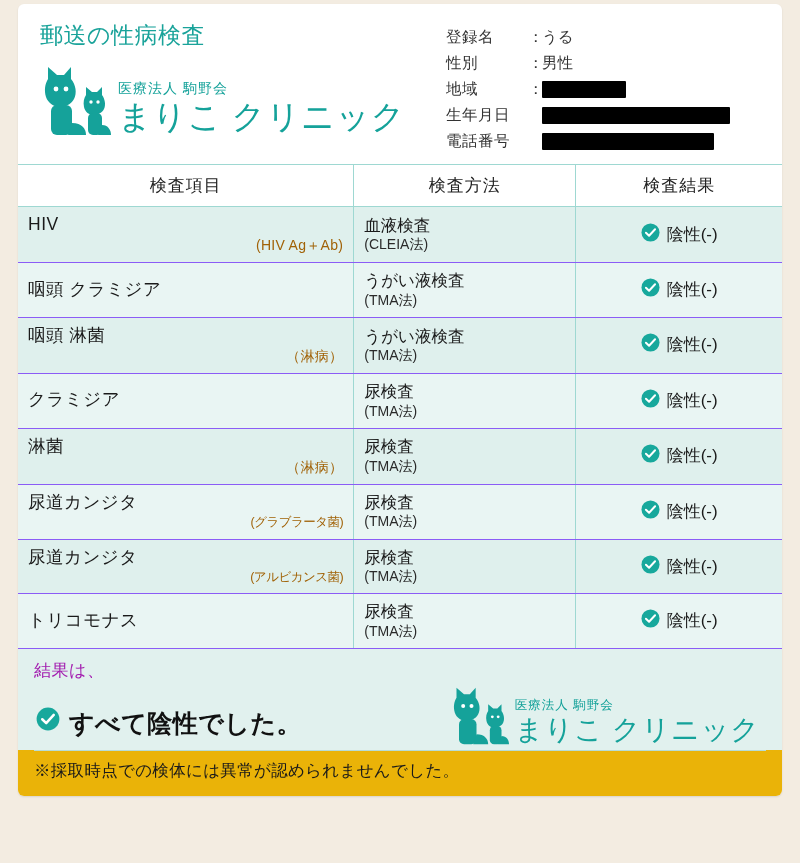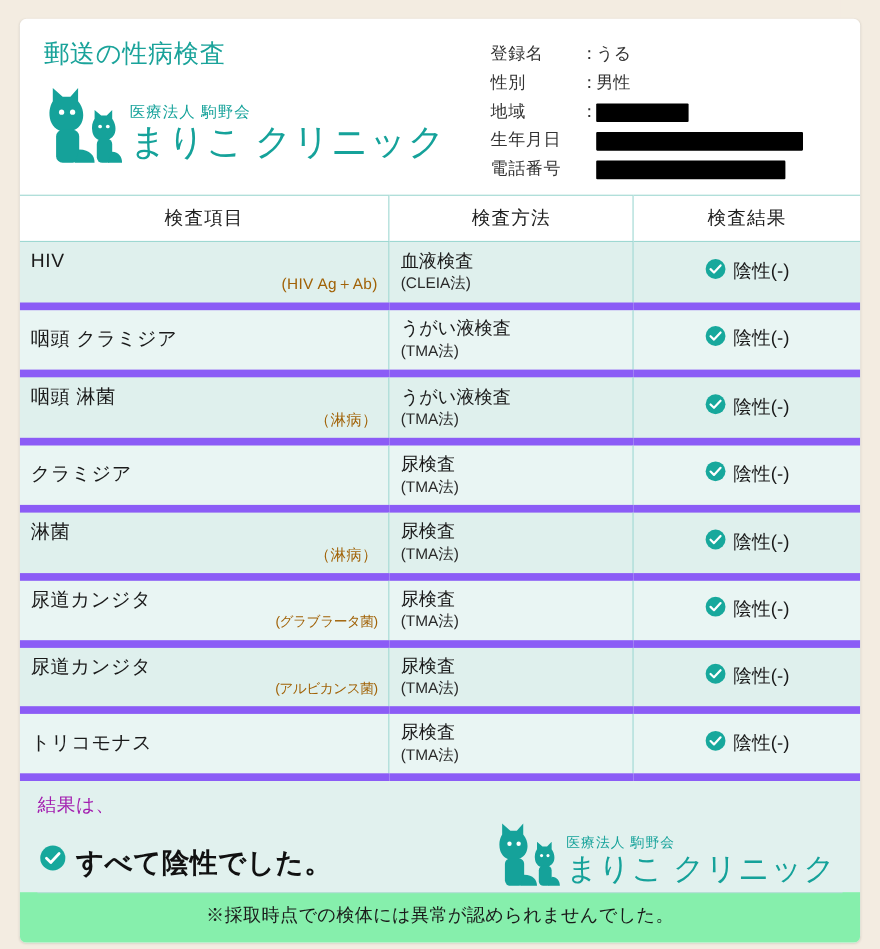--- a/index.html
+++ b/index.html
@@ -11,21 +11,21 @@
     height: 863px;
     background: #f3ece1;
     font-family: "Liberation Sans", sans-serif;
     -webkit-font-smoothing: antialiased;
   }
   .page {
     position: relative;
     width: 764px;
     height: 863px;
     box-sizing: border-box;
-    padding: 17px 18px 18px 18px;
+    padding: 4px 18px 18px 18px;
     background: #f3ece1;
   }
   .card {
     position: relative;
     background: #ffffff;
     border-radius: 6px;
     box-shadow: 0 1px 2px rgba(0,0,0,0.10);
     overflow: hidden;
     width: 764px;
     margin: 0 auto;
@@ -132,21 +132,21 @@
     border-left: 1px solid #9ed8d2;
     font-size: 17px;
     font-weight: normal;
     color: #222;
     padding: 9px 0;
     text-align: center;
     letter-spacing: 1px;
   }
   .table th:first-child { border-left: none; }
   .table td {
-    border-bottom: 7px solid #8b5cf6;
+    border-bottom: 1px solid #8b5cf6;
     border-left: 1px solid #9ed8d2;
     padding: 7px 10px 8px 10px;
     vertical-align: middle;
     background: #dff0ed;
   }
   .table td:first-child { border-left: none; }
   .table tr:nth-child(even) td { background: #e9f5f3; }
   .col-item   { width: 44%; }
   .col-method { width: 29%; }
   .col-result { width: 27%; }
@@ -250,23 +250,22 @@
   }
   .footer-clinic-name {
     font-size: 28px;
     color: #15a29a;
     letter-spacing: 1px;
     font-family: "Liberation Serif", serif;
     line-height: 1.05;
     white-space: nowrap;
   }
   .footer-note-wrap {
-    background: #86efac;
+    background: #eab308;
     padding: 0 16px 14px 16px;
-    text-align: center;
   }
   .footer-note {
     border-top: 1px solid #b6dcd6;
     padding-top: 9px;
     font-size: 16.5px;
     color: #1a1a1a;
     letter-spacing: 0.3px;
   }
 </style>
 </head>

